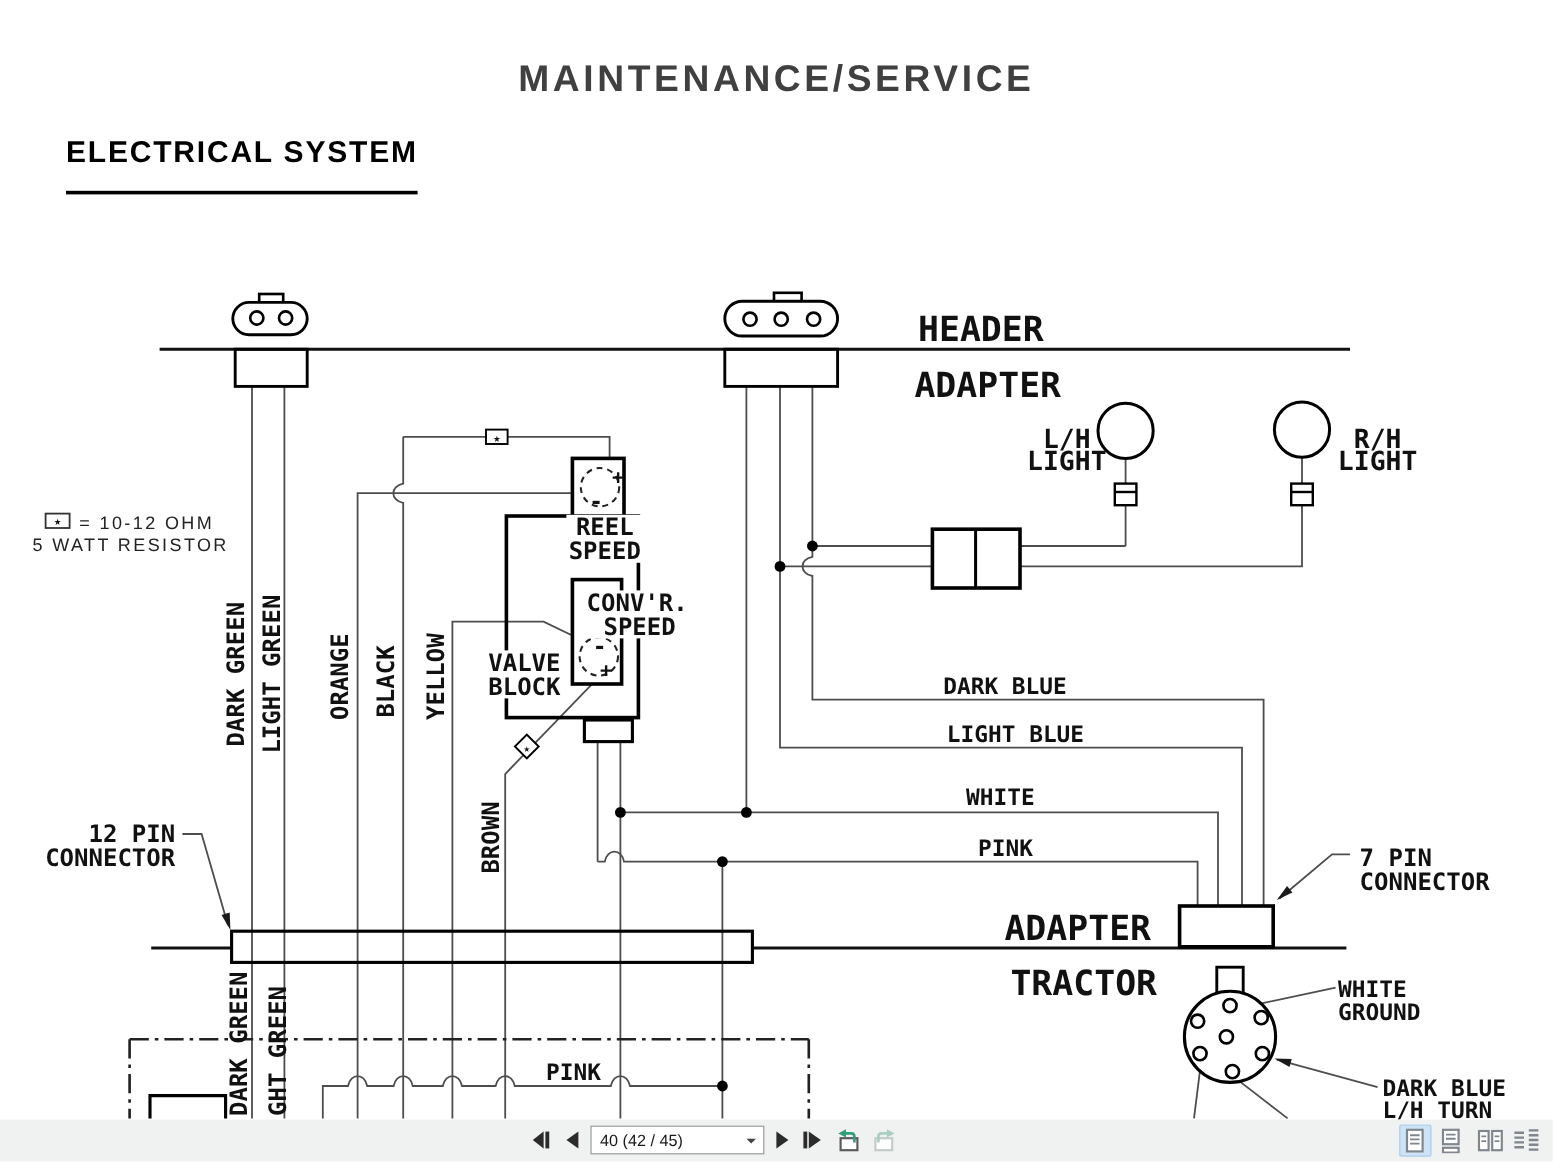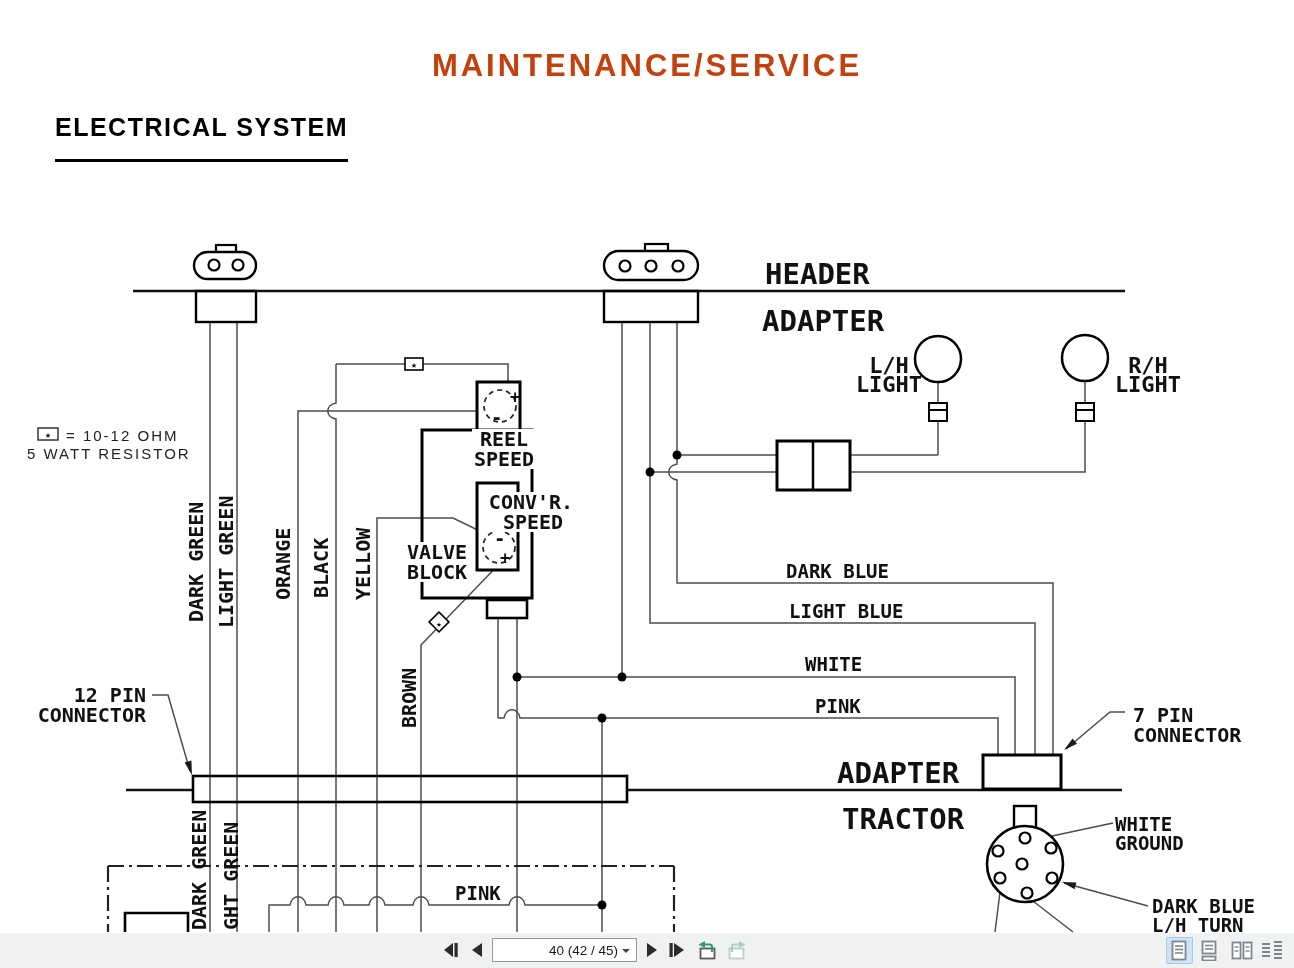--- a/index.html
+++ b/index.html
@@ -1,24 +1,24 @@
 <!DOCTYPE html>
 <html><head>
 <meta charset="utf-8">
 <style>
   html,body{margin:0;padding:0;background:#fff;width:1294px;height:968px;overflow:hidden;}
   #page{position:relative;width:1294px;height:968px;background:#fff;font-family:"Liberation Sans",sans-serif;}
-  #doc-title{position:absolute;top:48px;left:0;width:100%;text-align:center;font-size:31px;font-weight:bold;letter-spacing:3px;color:#c2410c;}
+  #doc-title{position:absolute;top:48px;left:0;width:100%;text-align:center;font-size:31px;font-weight:bold;letter-spacing:3px;color:#404040;}
   #section-title{position:absolute;top:113px;left:55px;font-size:25px;font-weight:bold;letter-spacing:1.5px;color:#000;border-bottom:3px solid #000;padding-bottom:17px;}
   #diagram{position:absolute;top:0;left:0;}
   
   #toolbar{position:absolute;left:0;top:933px;width:1294px;height:35px;background:#f0f1f1;}
   .tbtn{position:absolute;top:5px;width:22px;height:24px;display:flex;align-items:center;justify-content:center;cursor:pointer;}
   #page-combo{position:absolute;left:492px;top:5px;width:145px;height:24px;background:#fff;border:1px solid #949a9e;box-sizing:border-box;}
-  #page-combo input{position:absolute;left:0;top:0;width:118px;height:22px;border:none;outline:none;background:transparent;font-family:"Liberation Sans",sans-serif;font-size:13.5px;color:#1a1a1a;padding:0 0 0 7px;text-align:right;}
+  #page-combo input{position:absolute;left:0;top:0;width:118px;height:22px;border:none;outline:none;background:transparent;font-family:"Liberation Sans",sans-serif;font-size:13.5px;color:#1a1a1a;padding:0 0 0 7px;}
   #combo-arrow{position:absolute;right:6px;top:10px;width:0;height:0;border-left:4px solid transparent;border-right:4px solid transparent;border-top:4px solid #444;}
   .layout-btn{position:absolute;top:4px;width:27px;height:27px;display:flex;align-items:center;justify-content:center;cursor:pointer;border-radius:2px;}
   .layout-btn.active{background:#cfe3f6;box-shadow:0 0 0 1px #a7c9ec inset;}
 </style>
 </head>
 <body>
 
 <div id="page">
 
   <div id="doc-title">MAINTENANCE/SERVICE</div>

